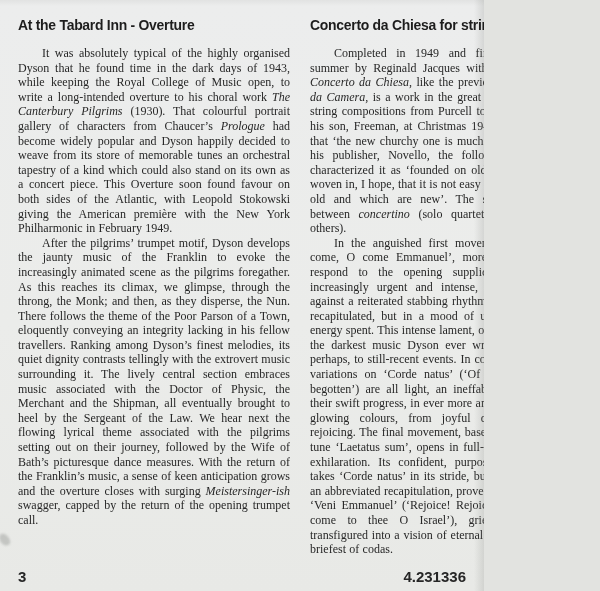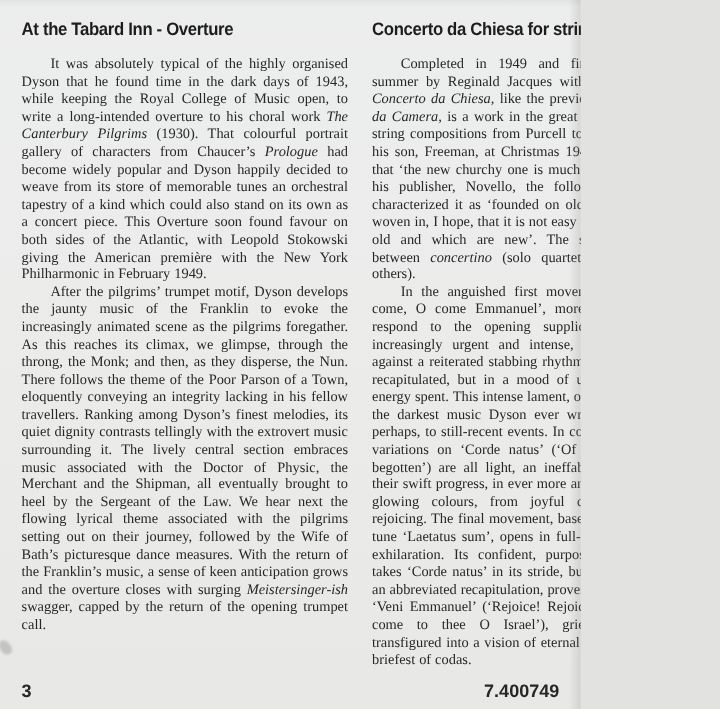--- a/index.html
+++ b/index.html
@@ -113,18 +113,18 @@
           <p>Completed in 1949 and first performed that summer by Reginald Jacques with his orchestra, the <i>Concerto da Chiesa</i>, like the previous year’s <i>Concerto da Camera</i>, is a work in the great tradition of English string compositions from Purcell to Tippett. Writing to his son, Freeman, at Christmas 1948, Dyson told him that ‘the new churchy one is much more sober’ and to his publisher, Novello, the following February, he characterized it as ‘founded on old hymn-melodies so woven in, I hope, that it is not easy to be sure which are old and which are new’. The strings are divided between <i>concertino</i> (solo quartet) and <i>ripieno</i> (all others).</p>
           <p>In the anguished first movement, based on ‘O come, O come Emmanuel’, more and more voices respond to the opening supplication, their pleas increasingly urgent and intense, reaching a climax against a reiterated stabbing rhythm. Earlier material is recapitulated, but in a mood of utter exhaustion, all energy spent. This intense lament, or prayer, is probably the darkest music Dyson ever wrote - his response, perhaps, to still-recent events. In complete contrast, the variations on ‘Corde natus’ (‘Of the Father’s Heart begotten’) are all light, an ineffable grace pervading their swift progress, in ever more animated textures and glowing colours, from joyful dancing to radiant rejoicing. The final movement, based on the old psalm-tune ‘Laetatus sum’, opens in full-throated syncopated exhilaration. Its confident, purposeful, development, takes ‘Corde natus’ in its stride, but its real goal, after an abbreviated recapitulation, proves to be the refrain of ‘Veni Emmanuel’ (‘Rejoice! Rejoice! Emmanuel/Shall come to thee O Israel’), grief here sublimely transfigured into a vision of eternal rest. Thereafter, the briefest of codas.</p>
         </div>
       <div class="author">Ray Siese</div>
     </section>
 
   </div>
 
   <div class="page-footer">
     <span>3</span>
-    <span>7.400749</span>
+    <span>4.231336</span>
   </div>
 
   <span class="speck-brown"></span>
   <span class="speck-gray"></span>
 </div>
 
 </body></html>

